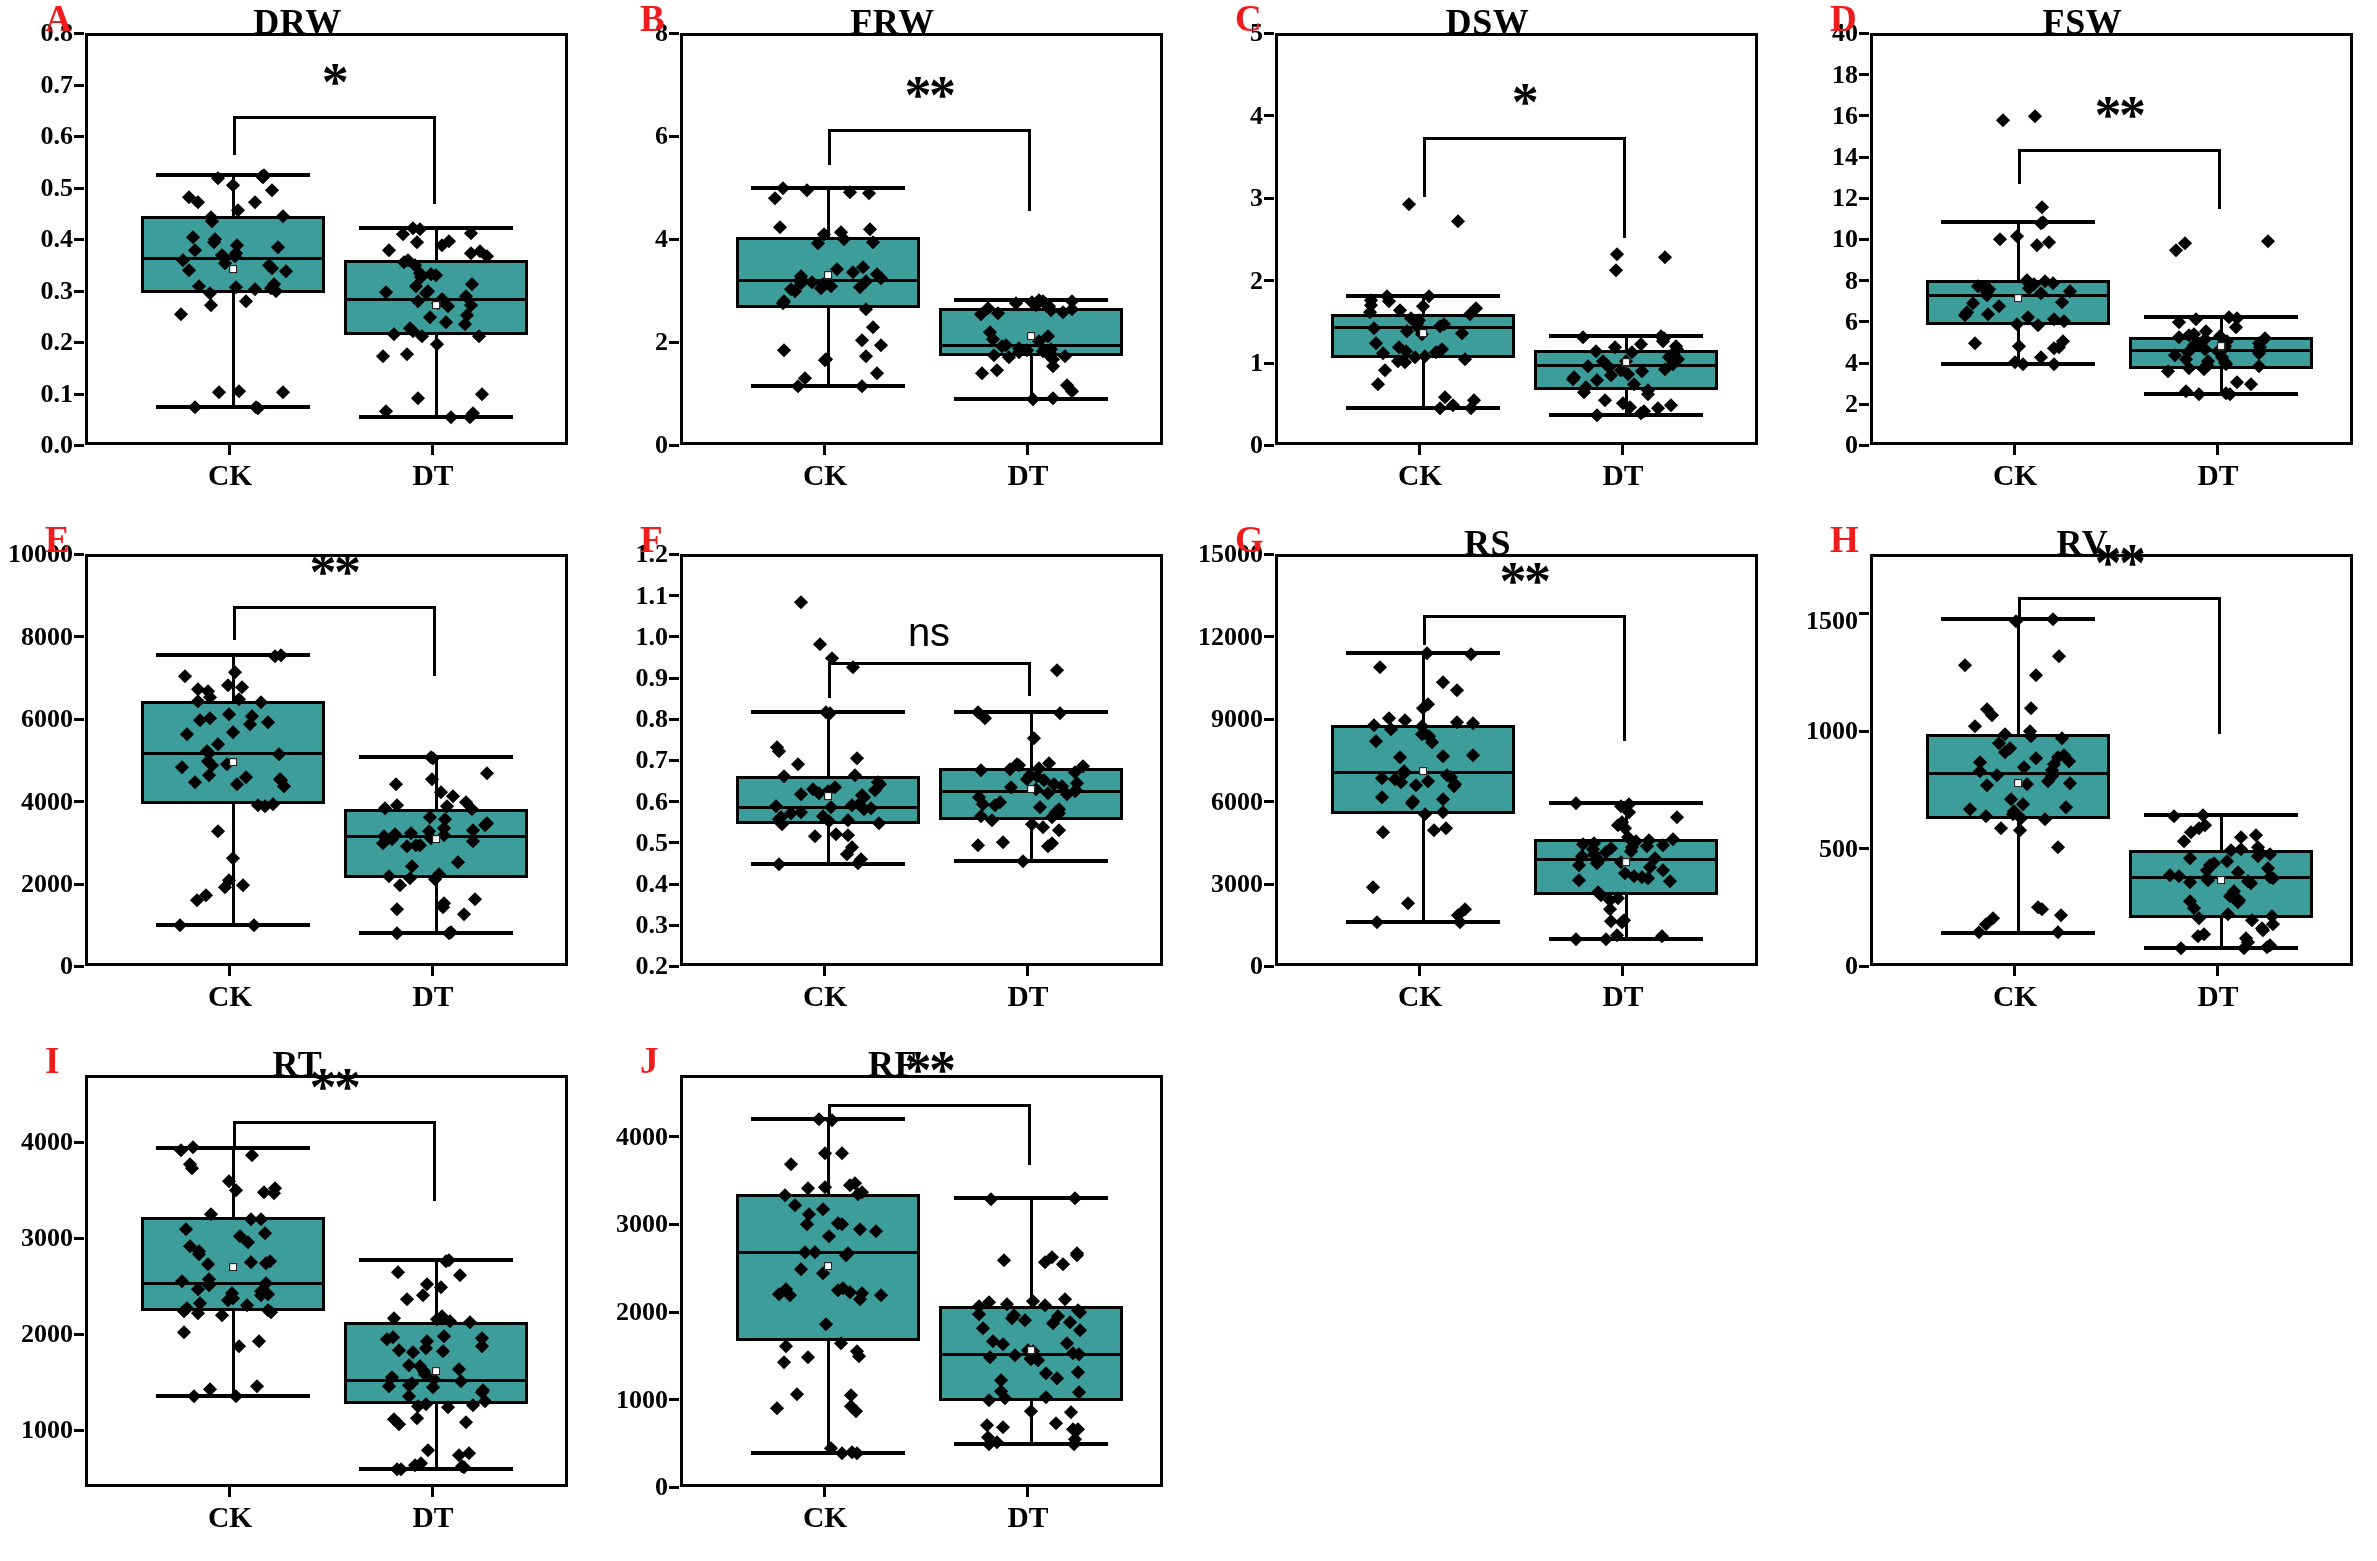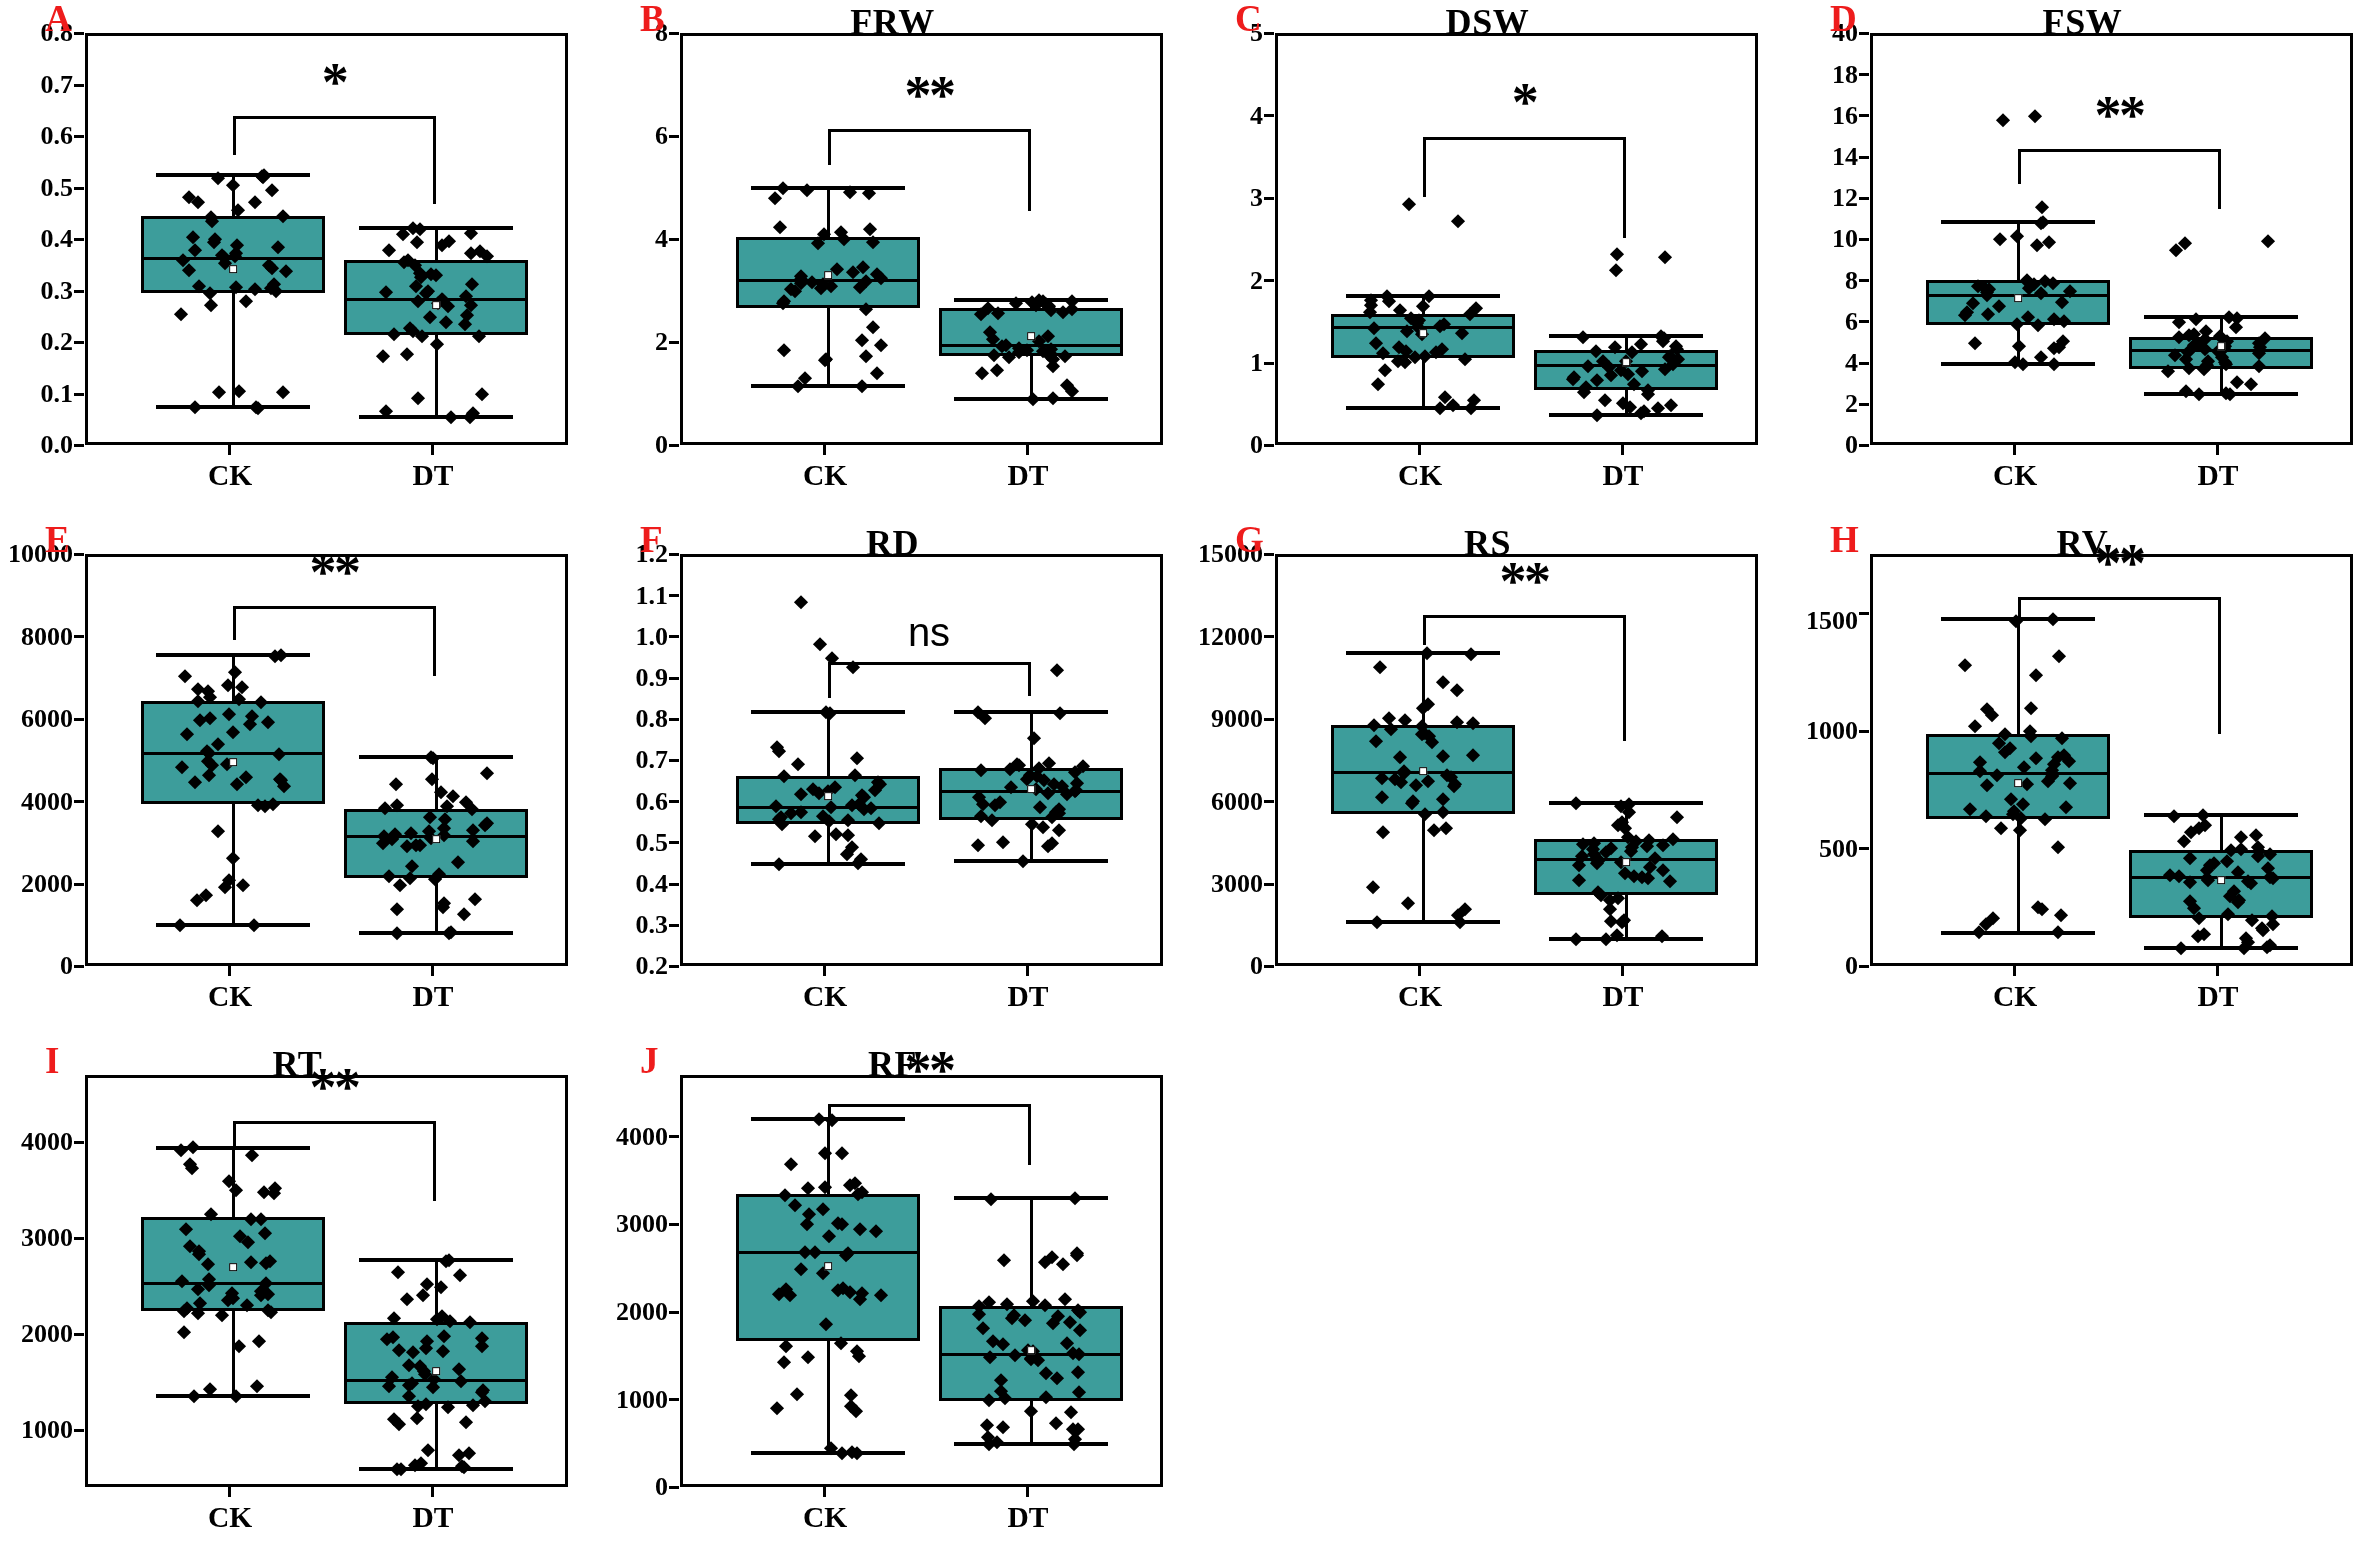--- a/index.html
+++ b/index.html
@@ -45,20 +45,21 @@
   }
   .sig-star{font-size:54px;line-height:0.8;letter-spacing:-2.6px;}
   .sig-ns{font-size:40px;line-height:1;font-family:"Liberation Sans",sans-serif;font-weight:normal;}
 </style>
 </head>
 <body>
 
 <div id="figure">
     <div class="panel" style="left: 0px; top: 0px; width: 595px; height: 521px;">
       <div class="panel-letter" style="left: 45px; top: 0px;">A</div>
+      <div class="panel-title">DRW</div>
       <div class="plotbox" style="left: 85px; top: 33px; width: 483px; height: 412px;">
         <div class="whisk-v" style="left: 144px; top: 139px; height: 232px;"></div>
         <div class="whisk-cap" style="left: 68px; top: 137px; width: 154px;"></div>
         <div class="whisk-cap" style="left: 68px; top: 369px; width: 154px;"></div>
         <div class="box-rect" style="left: 53px; top: 180px; width: 184px; height: 77px;"></div>
         <div class="median-line" style="left: 53px; top: 221px; width: 184px;"></div>
         <div class="dot" style="left: 176px; top: 139px;"></div>
         <div class="dot" style="left: 174px; top: 140px;"></div>
         <div class="dot" style="left: 130px; top: 142px;"></div>
         <div class="dot" style="left: 175px; top: 141px;"></div>
@@ -691,21 +692,20 @@
       <div class="ytick-mark" style="left: 74px; top: 114px; width: 10.3px;"></div>
       <div class="ytick-label" style="top: 33px; right: 522px;">10000</div>
       <div class="ytick-mark" style="left: 74px; top: 32px; width: 10.3px;"></div>
       <div class="xtick-mark" style="left: 228px; top: 445px; height: 10.3px;"></div>
       <div class="xtick-label" style="left: 230px; top: 459px;">CK</div>
       <div class="xtick-mark" style="left: 431px; top: 445px; height: 10.3px;"></div>
       <div class="xtick-label" style="left: 433px; top: 459px;">DT</div>
     </div>
     <div class="panel" style="left: 595px; top: 521px; width: 595px; height: 521px;">
       <div class="panel-letter" style="left: 45px; top: 0px;">F</div>
-      <div class="panel-title">RD</div>
       <div class="plotbox" style="left: 85px; top: 33px; width: 483px; height: 412px;">
         <div class="whisk-v" style="left: 144px; top: 155px; height: 152px;"></div>
         <div class="whisk-cap" style="left: 68px; top: 153px; width: 154px;"></div>
         <div class="whisk-cap" style="left: 68px; top: 305px; width: 154px;"></div>
         <div class="box-rect" style="left: 53px; top: 219px; width: 184px; height: 48px;"></div>
         <div class="median-line" style="left: 53px; top: 249px; width: 184px;"></div>
         <div class="dot" style="left: 118px; top: 45px;"></div>
         <div class="dot" style="left: 137px; top: 87px;"></div>
         <div class="dot" style="left: 149px; top: 101px;"></div>
         <div class="dot" style="left: 170px; top: 110px;"></div>

